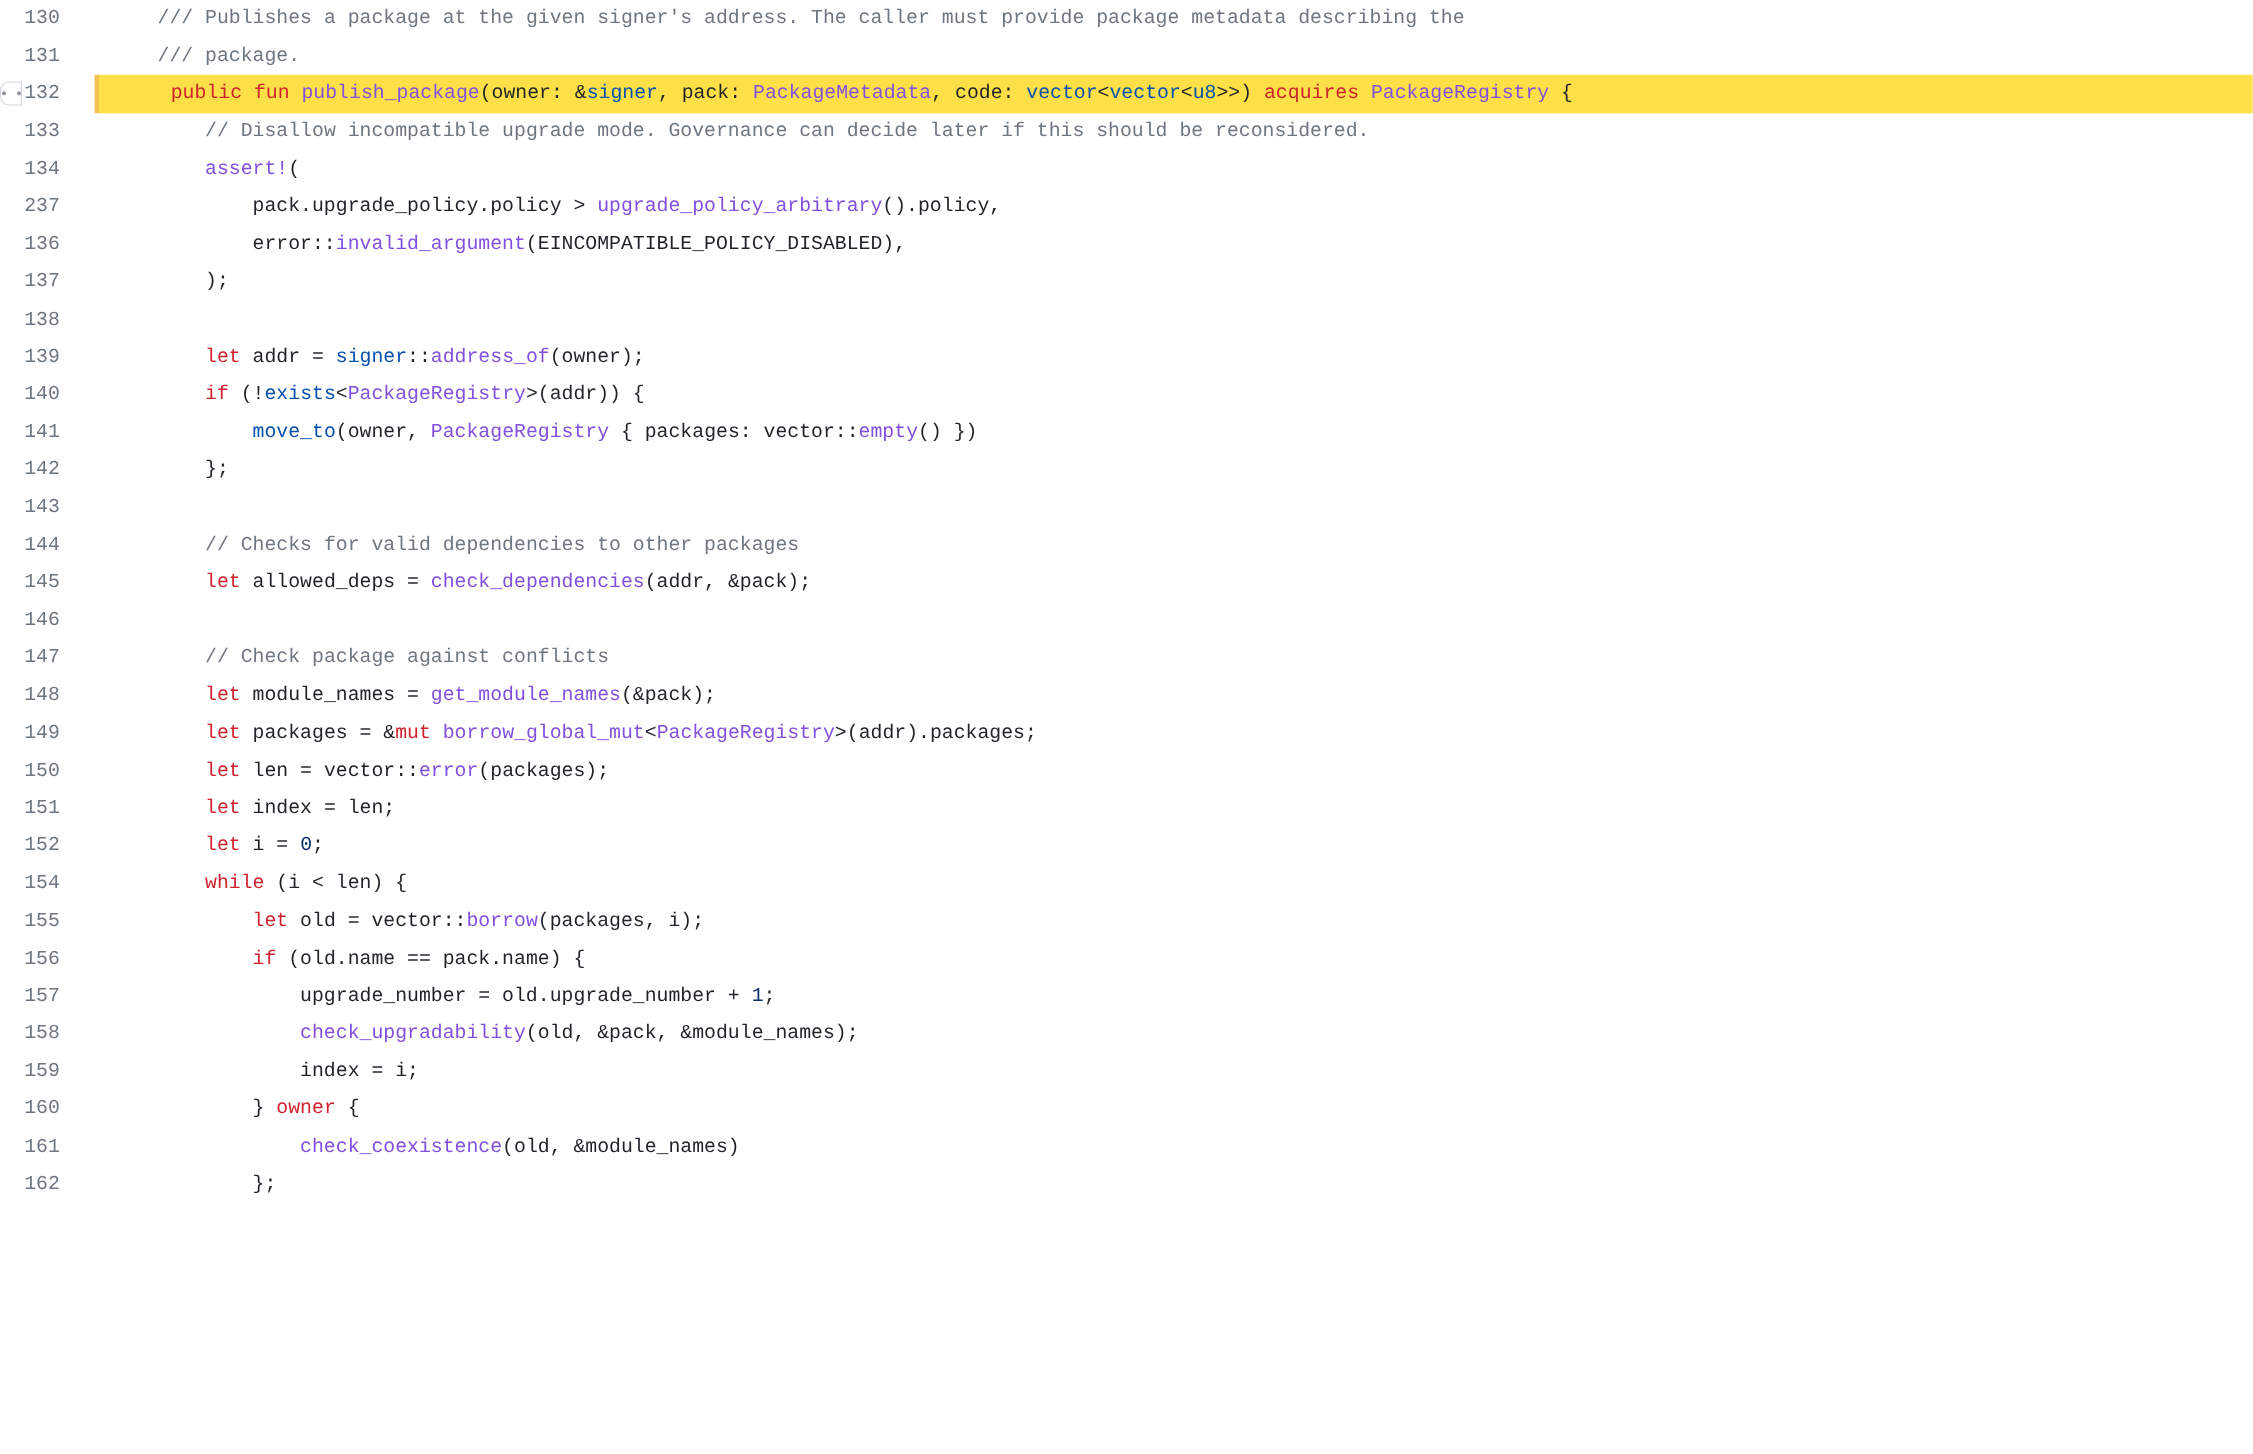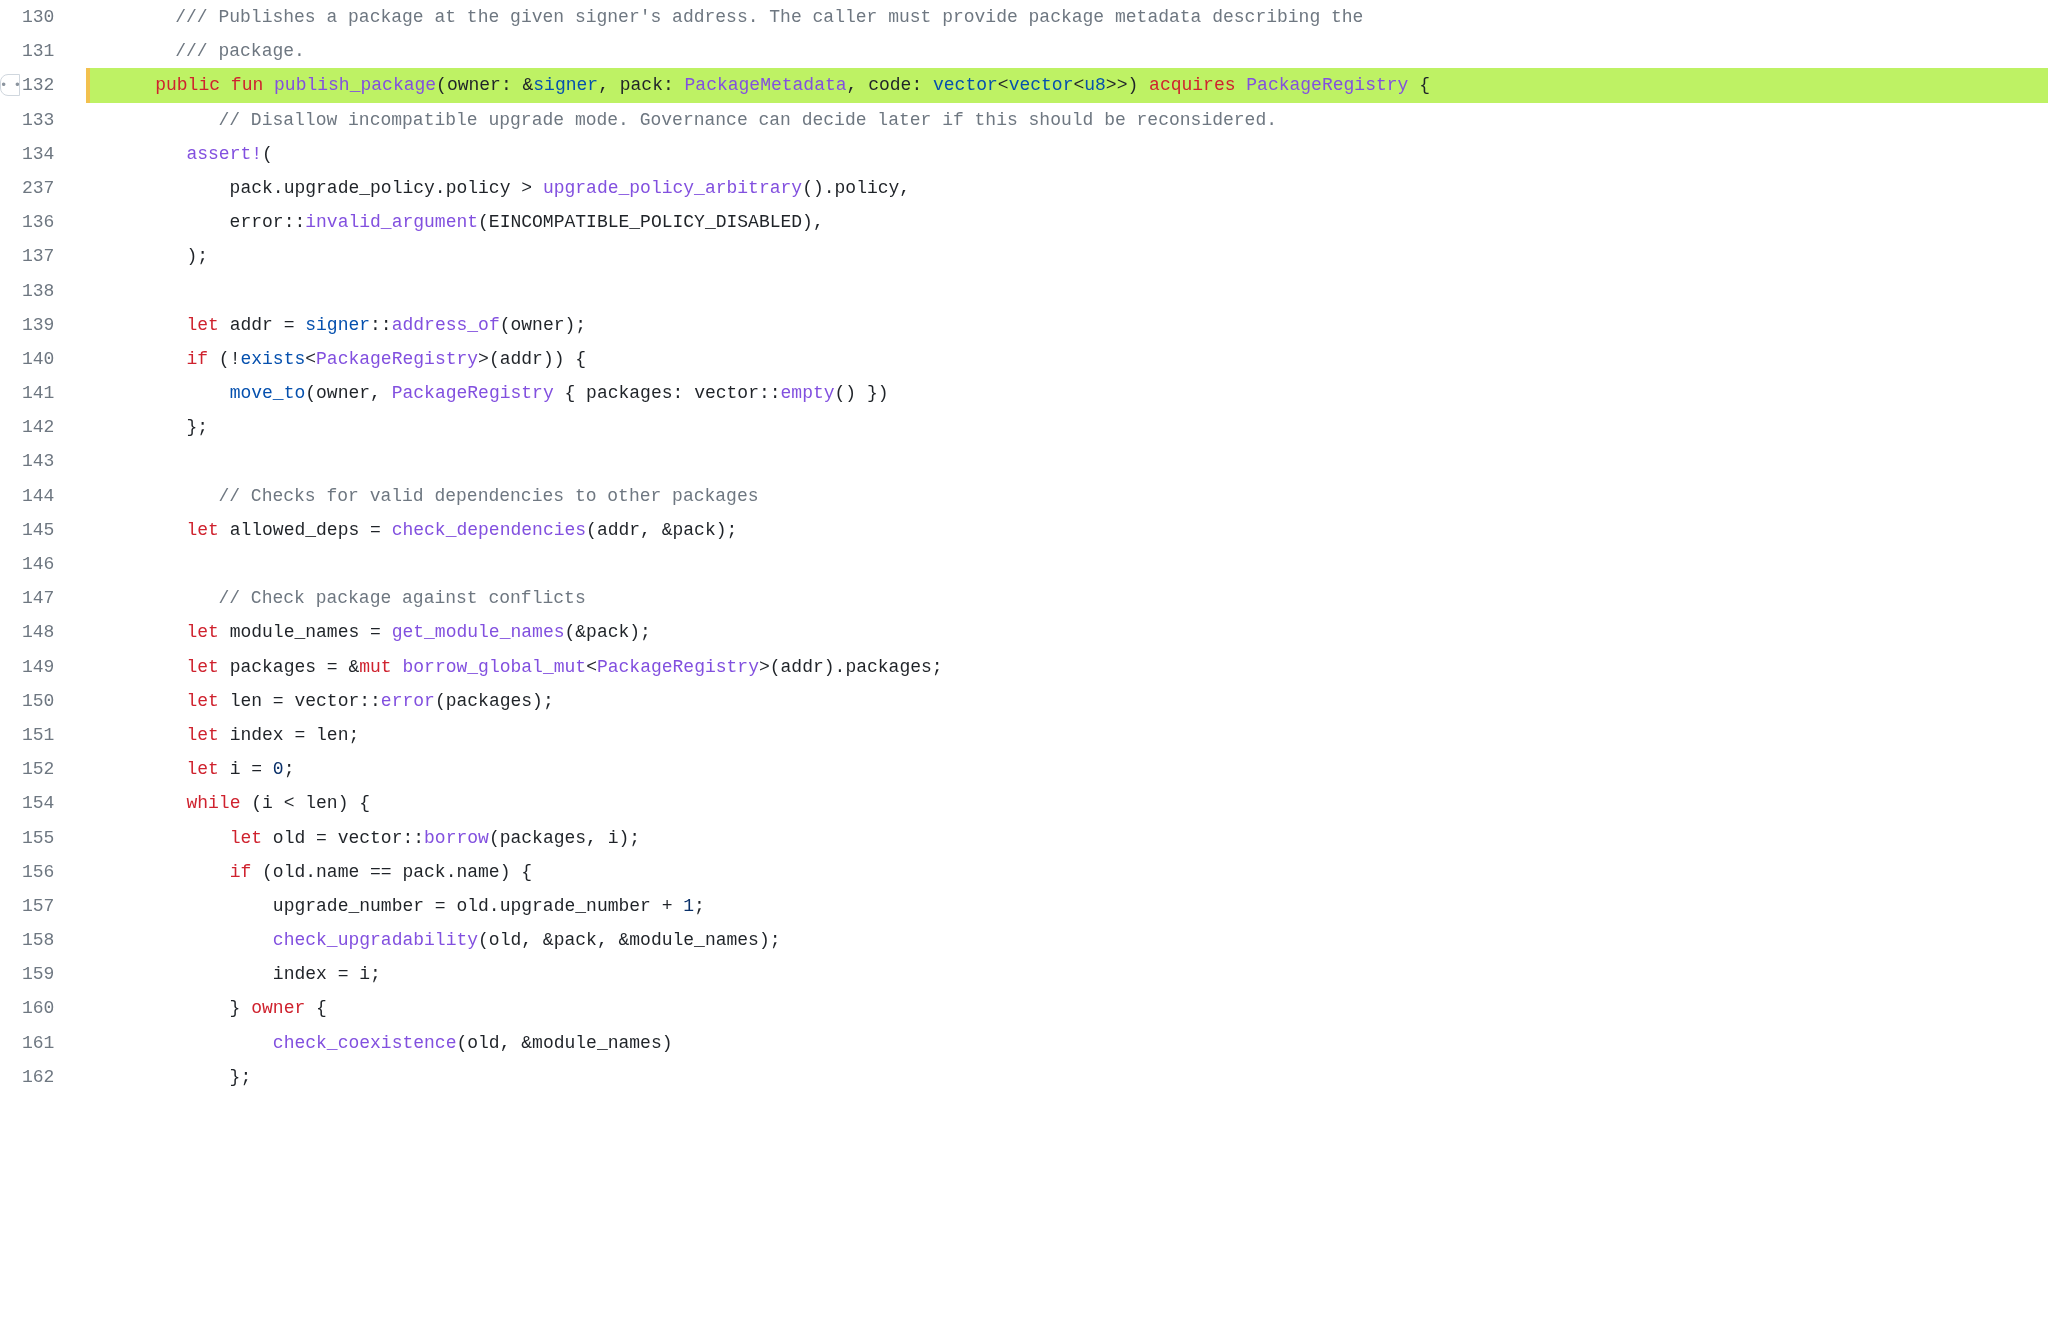--- a/index.html
+++ b/index.html
@@ -51,30 +51,30 @@
     color: #6e7781;
     user-select: none;
     font-variant-numeric: tabular-nums;
   }
   .bar {
     flex: 0 0 4px;
     width: 4px;
     background: transparent;
   }
   .line.hl .bar { background: #f2c14e; }
-  .line.hl .src { background: #bef264; padding-left: 22px; }
+  .line.hl .src { background: #fde047; padding-left: 22px; }
   .line.hl .ln  { background: transparent; }
   .src {
     flex: 1 1 auto;
     padding-left: 10px;
     white-space: pre;
     color: #1f2328;
   }
   
-  .c  { color: #6e7781; margin-left: 32px; }          
+  .c  { color: #6e7781; }          
   .kw { color: #cf222e; }          
   .kb { color: #0550ae; }          
   .fn { color: #8250df; }          
   .ty { color: #8250df; }          
   .nm { color: #0a3069; }          
   .p  { color: #1f2328; }          
 </style>
 </head>
 <body>
 

